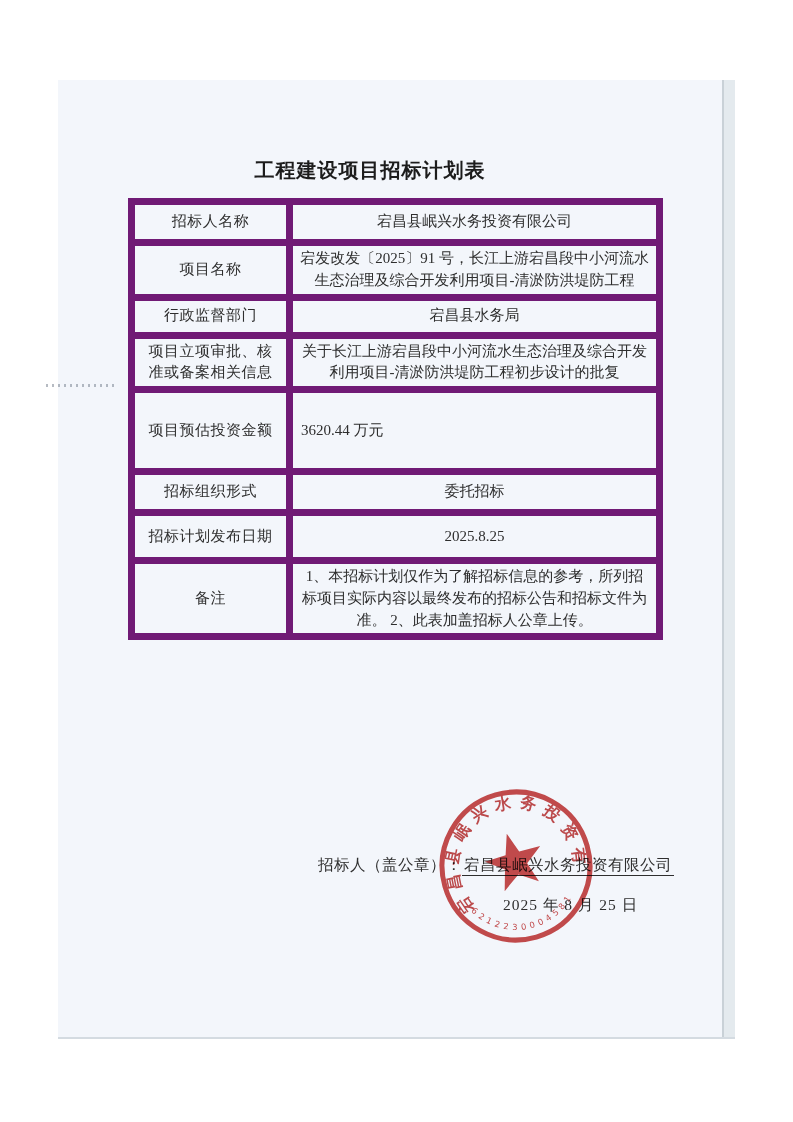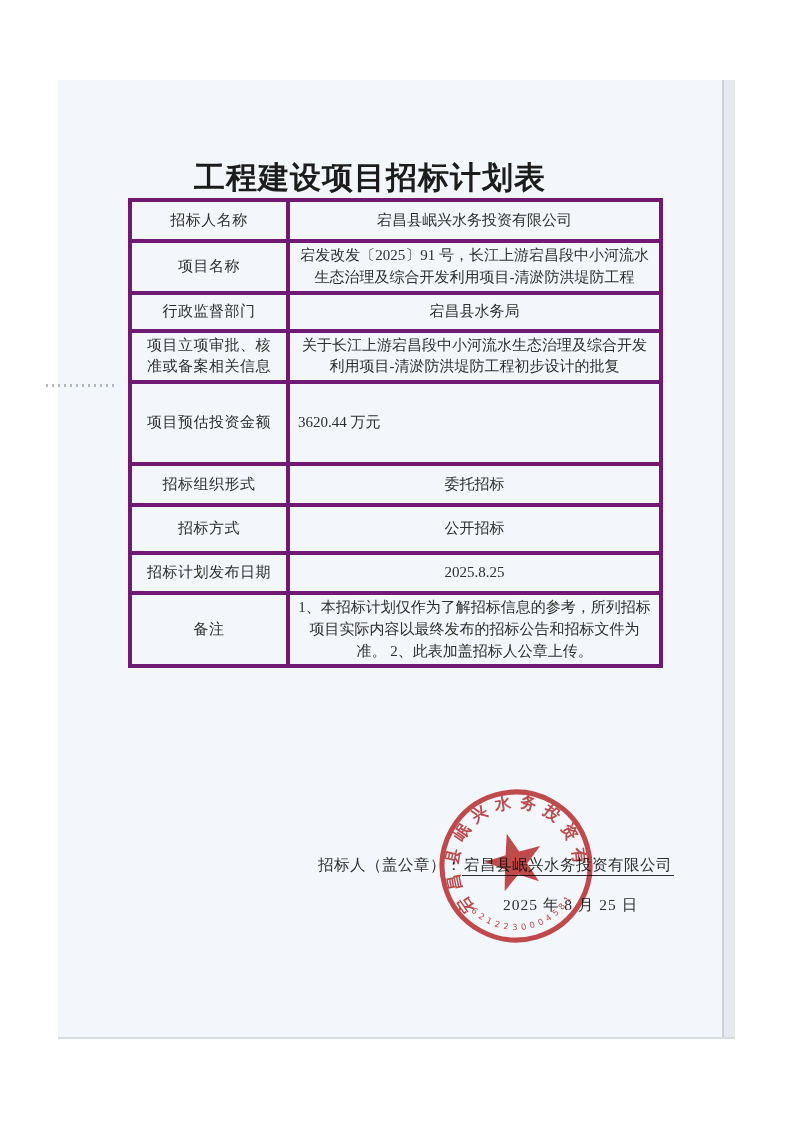--- a/index.html
+++ b/index.html
@@ -35,34 +35,34 @@
     left: 46px; top: 384px;
     width: 70px; height: 3px;
     background: repeating-linear-gradient(90deg, rgba(110,120,135,.5) 0 2px, transparent 2px 6px);
     filter: blur(.4px);
   }
   .doc-title {
     position: absolute;
     left: 0; top: 157px;
     width: 740px;
     text-align: center;
-    font-size: 31px;
+    font-size: 20px;
     font-weight: bold;
     letter-spacing: 1px;
     color: #1c1c1c;
   }
   table.plan-table {
     position: absolute;
     left: 128px; top: 198px;
     width: 535px;
     border-collapse: collapse;
     table-layout: fixed;
   }
   .plan-table td {
-    border: 4px solid #701a75;
+    border: 7px solid #701a75;
     font-size: 15px;
     vertical-align: middle;
     padding: 2px 6px;
     line-height: 1.45;
   }
   .plan-table td.lbl {
     width: 158px;
     text-align: center;
     letter-spacing: .5px;
     padding: 2px 10px;
@@ -153,24 +153,20 @@
     </tr>
     <tr>
       <td class="lbl">项目预估投资金额</td>
       <td class="val">3620.44 万元</td>
     </tr>
     <tr>
       <td class="lbl">招标组织形式</td>
       <td class="val">委托招标</td>
     </tr>
     <tr>
-      <td class="lbl">招标方式</td>
-      <td class="val">公开招标</td>
-    </tr>
-    <tr>
       <td class="lbl">招标计划发布日期</td>
       <td class="val">2025.8.25</td>
     </tr>
     <tr>
       <td class="lbl">备注</td>
       <td class="val">1、本招标计划仅作为了解招标信息的参考，所列招标项目实际内容以最终发布的招标公告和招标文件为准。
 2、此表加盖招标人公章上传。</td>
     </tr>
   </tbody>
 </table>

